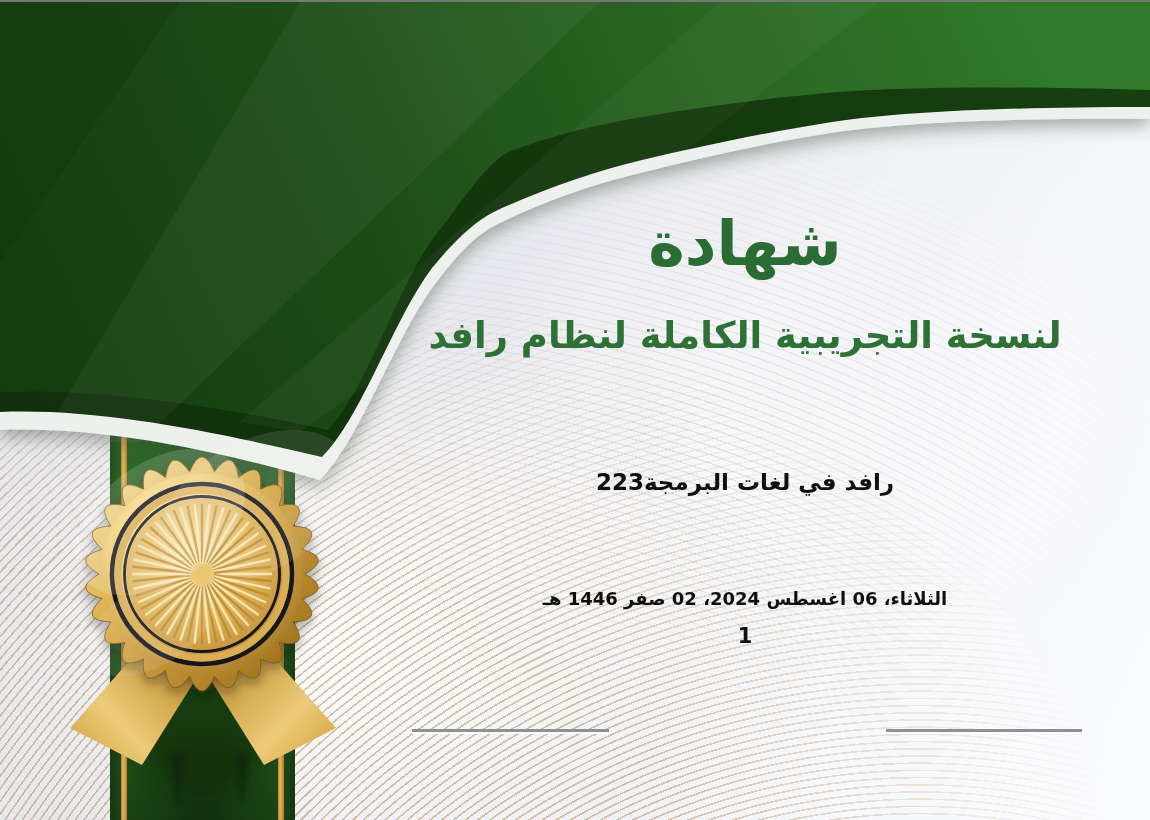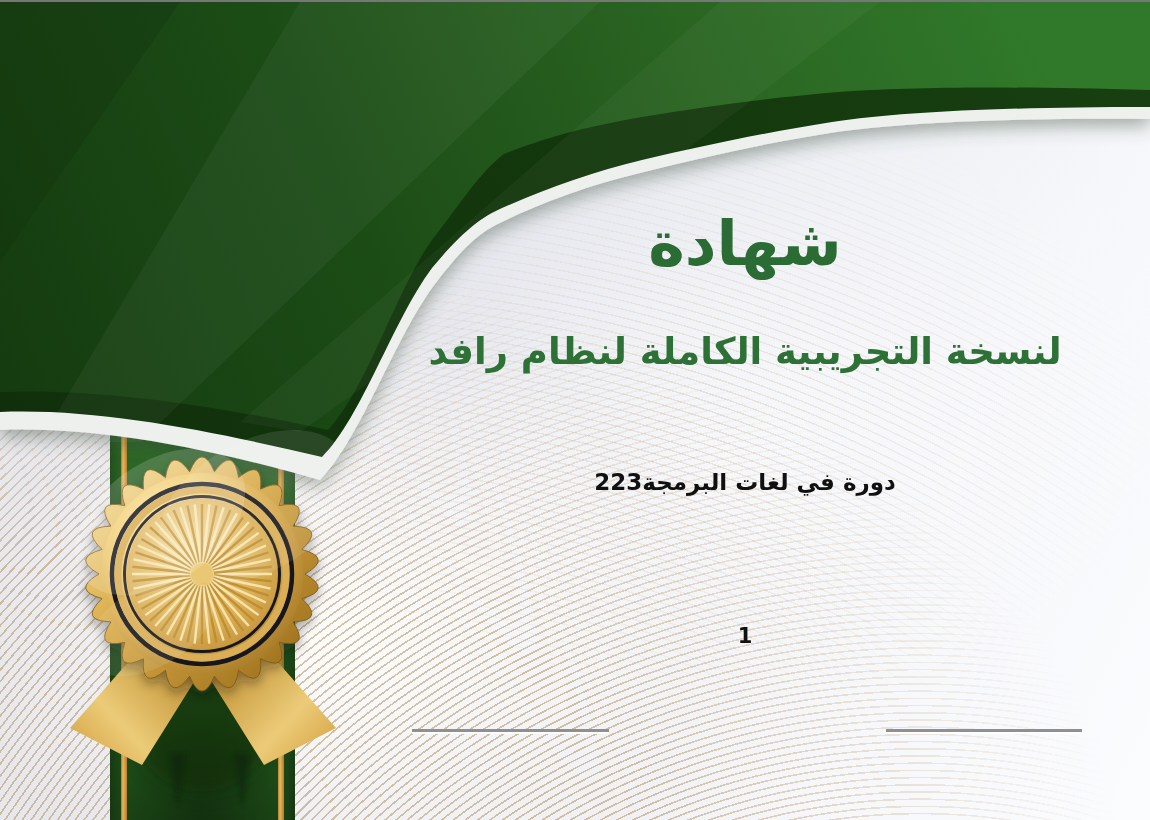--- a/index.html
+++ b/index.html
@@ -39,21 +39,21 @@
         #b9832e 11px, #eab95f 13px, #b9832e 17px,
         transparent 17px, transparent 168px,
         #b9832e 168px, #eab95f 170px, #b9832e 174px,
         transparent 174px),
       linear-gradient(180deg, #2f6d28 0%, #2b6425 45%, #1f5019 80%, #1b4516 100%);
   }
   svg.full{position:absolute; left:0; top:0; width:1150px; height:820px; pointer-events:none;}
   
   .txt{position:absolute; left:745px; transform:translateX(-50%); white-space:nowrap; text-align:center;}
   .title{top:208px; font-size:62px; line-height:1.1; font-weight:bold; color:#2b6b34;}
-  .subtitle{top:326px; font-size:37px; line-height:1.3; font-weight:bold; color:#2e7137;}
+  .subtitle{top:310px; font-size:37px; line-height:1.3; font-weight:bold; color:#2e7137;}
   .code{top:447px; font-size:17px; font-weight:600; color:#101010; letter-spacing:0.3px;}
   .course{top:467px; font-size:23px; font-weight:600; color:#101010;}
   .dateline{top:586px; font-size:18px; font-weight:bold; color:#101010;}
   .certnum{top:622px; font-size:21px; font-weight:bold; color:#101010;}
   .sig{position:absolute; top:727px; height:3px; background:#8f9093; box-shadow:0 2px 0 rgba(255,255,255,0.9);}
   .sigL{left:412px; width:197px;}
   .sigR{left:886px; width:196px;}
 </style>
 </head>
 <body>
@@ -220,19 +220,20 @@
         <line x1="213.93426274441927" y1="570.7456584407881" x2="271.6165326757791" y2="564.6830075712642" stroke="#bc8c2f" stroke-width="2.4" opacity="0.9"></line>
         <circle cx="202" cy="572" r="11" fill="#e8c264"></circle>
         <ellipse cx="160" cy="520" rx="95" ry="60" fill="rgba(255,255,255,0.16)" transform="rotate(-35 160 520)"></ellipse>
         <ellipse cx="255" cy="505" rx="105" ry="65" fill="rgba(255,255,255,0.10)" transform="rotate(-30 255 505)"></ellipse>
         <ellipse cx="150" cy="625" rx="70" ry="40" fill="rgba(255,255,255,0.10)" transform="rotate(-30 150 625)"></ellipse>
       </g>
   </svg>
 
   <div class="txt title" dir="rtl">شهادة</div>
   <div class="txt subtitle" dir="rtl">لنسخة التجريبية الكاملة لنظام رافد</div>
-  <div class="txt course" dir="rtl">دورة في لغات البرمجة223</div>
+  <div class="txt course" dir="rtl">رافد في لغات البرمجة223</div>
+  <div class="txt dateline" dir="rtl">الثلاثاء، 06 اغسطس 2024، 02 صفر 1446 هـ</div>
   <div class="txt certnum" dir="ltr">1</div>
 
   <div class="sig sigL"></div>
   <div class="sig sigR"></div>
 
 </div>
 
 </body></html>

